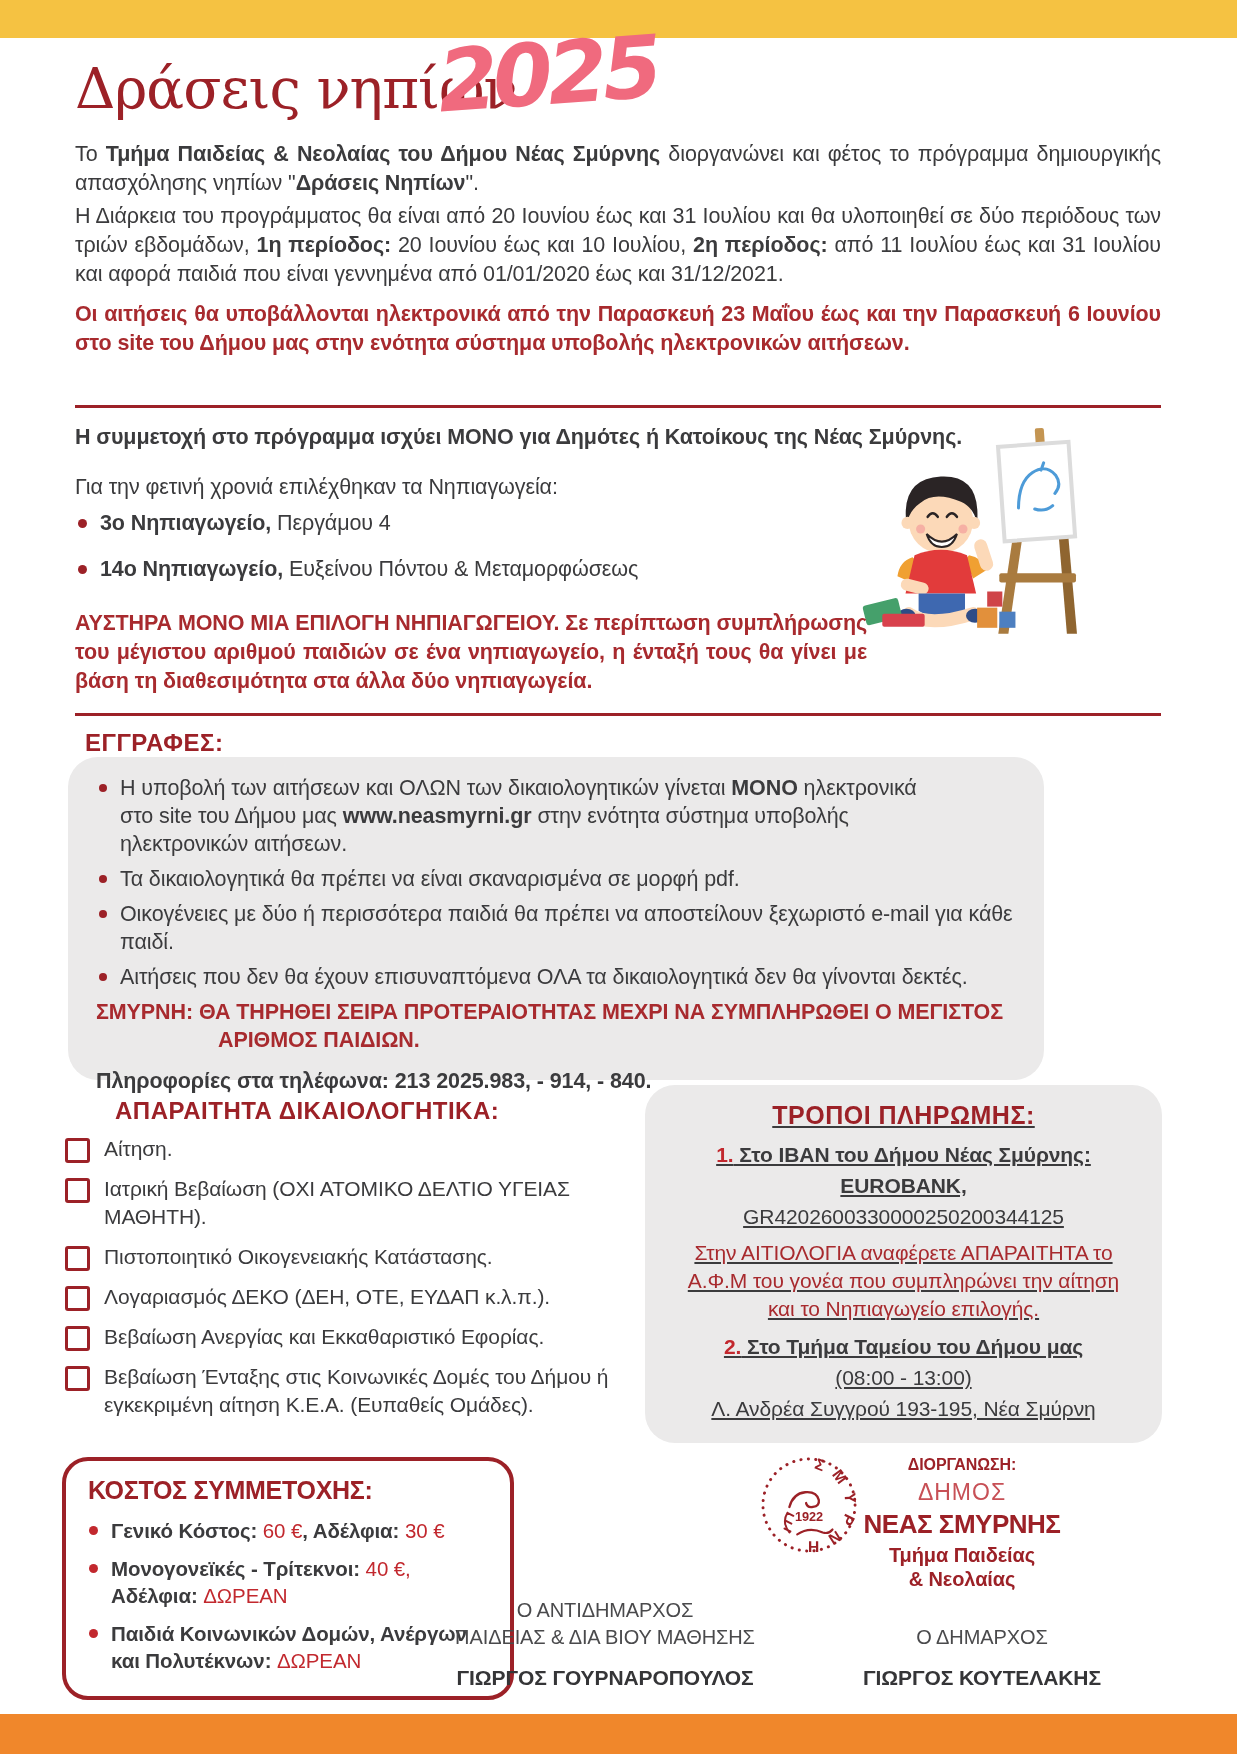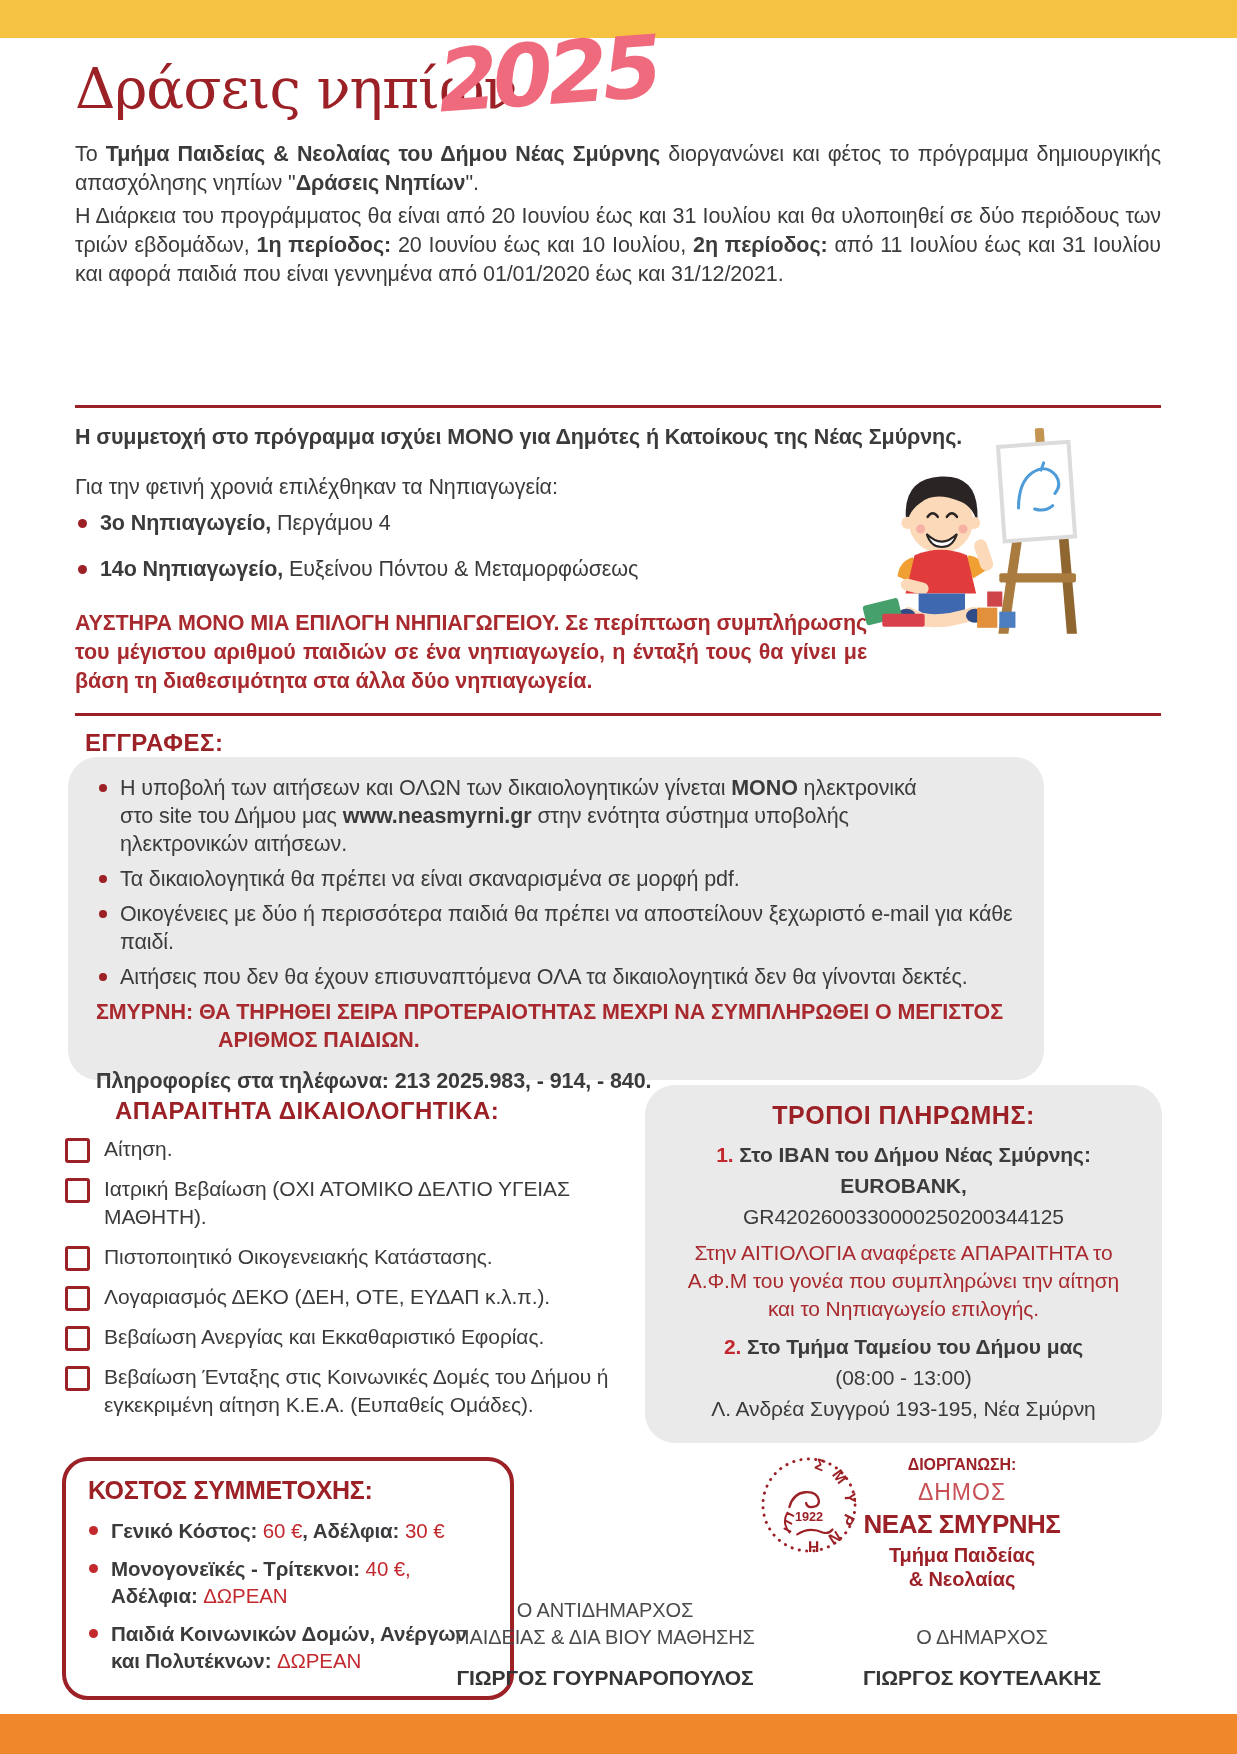--- a/index.html
+++ b/index.html
@@ -38,21 +38,21 @@
   .regbox .dot{width:8px;height:8px;margin-top:10px;}
   .regbox .narrow{max-width:830px;}
   .attention{margin:6px 0 0 0;padding-left:122px;text-indent:-122px;color:var(--redtext);}
   .attention .run-rb{color:var(--redtext);}
   .info-line{margin-top:13px;font-weight:bold;}
   .docs-head{left:115px;top:1097px;}
   .docs-list{left:65px;top:1135px;width:572px;}
   .chk-row{display:flex;margin-bottom:12px;}
   .chk{flex:none;width:25px;height:25px;border:3px solid var(--maroon);border-radius:3px;background:#fff;margin:3px 14px 0 0;}
   .chk-row .bt{flex:1;font-size:21px;line-height:28px;color:var(--dark);}
-  .paybox{left:645px;top:1085px;width:517px;height:358px;padding:16px 26px 0 26px;text-align:center;font-size:21px;line-height:28px;color:var(--dark);}
+  .paybox{left:645px;top:1085px;width:517px;height:358px;padding:16px 26px 0 26px;text-align:center;font-size:21px;line-height:28px;color:var(--dark);text-decoration:underline;}
   .paybox .sec-head{font-size:25px;margin-bottom:12px;}
   .paybox p{margin-bottom:3px;}
   .pay-note{color:var(--redtext);margin:8px 2px 10px 2px;}
   .pay-strong{font-weight:bold;}
   .mt10{margin-top:10px;}
   .costbox{left:62px;top:1457px;width:452px;height:243px;border:4px solid var(--maroon);border-radius:26px;background:#fff;padding:15px 15px 0 20px;}
   .costbox .sec-head{font-size:25px;letter-spacing:-0.3px;margin:0 0 12px 2px;}
   .cost-items .bullet-row{margin-bottom:11px;}
   .cost-items .bt{font-size:20.5px;line-height:27px;color:var(--dark);}
   .cost-items .dot{background:var(--red);margin-top:9px;}
@@ -75,20 +75,21 @@
 
 <div class="page">
 
   <div class="abs bar-top"></div>
 
   <div class="abs doc-title">Δράσεις νηπίων</div>
   <div class="abs doc-year">2025</div>
 
   <p class="abs body-txt p1"><span class="run-n">Το </span><span class="run-b">Τμήμα Παιδείας &amp; Νεολαίας του Δήμου Νέας Σμύρνης</span><span class="run-n"> διοργανώνει και φέτος το πρόγραμμα δημιουργικής απασχόλησης νηπίων "</span><span class="run-b">Δράσεις Νηπίων</span><span class="run-n">".</span></p>
   <p class="abs body-txt p2"><span class="run-n">Η Διάρκεια του προγράμματος θα είναι από 20 Ιουνίου έως και 31 Ιουλίου και θα υλοποιηθεί σε δύο περιόδους των τριών εβδομάδων, </span><span class="run-b">1η περίοδος:</span><span class="run-n"> 20 Ιουνίου έως και 10 Ιουλίου, </span><span class="run-b">2η περίοδος:</span><span class="run-n"> από 11 Ιουλίου έως και 31 Ιουλίου και αφορά παιδιά που είναι γεννημένα από 01/01/2020 έως και 31/12/2021.</span></p>
+  <p class="abs body-txt red-bold deadline">Οι αιτήσεις θα υποβάλλονται ηλεκτρονικά από την Παρασκευή 23 Μαΐου έως και την Παρασκευή 6 Ιουνίου στο site του Δήμου μας στην ενότητα σύστημα υποβολής ηλεκτρονικών αιτήσεων.</p>
 
   <div class="abs hr hr1"></div>
 
   <p class="abs body-txt eligibility">Η συμμετοχή στο πρόγραμμα ισχύει ΜΟΝΟ για Δημότες ή Κατοίκους της Νέας Σμύρνης.</p>
   <p class="abs body-txt selection">Για την φετινή χρονιά επιλέχθηκαν τα Νηπιαγωγεία:</p>
 
   <div class="abs kg-list body-txt">
     <div class="bullet-row">
       <span class="dot"></span>
       <span class="bt"><span class="run-b">3ο  Νηπιαγωγείο,</span><span class="run-n"> Περγάμου 4</span></span>

